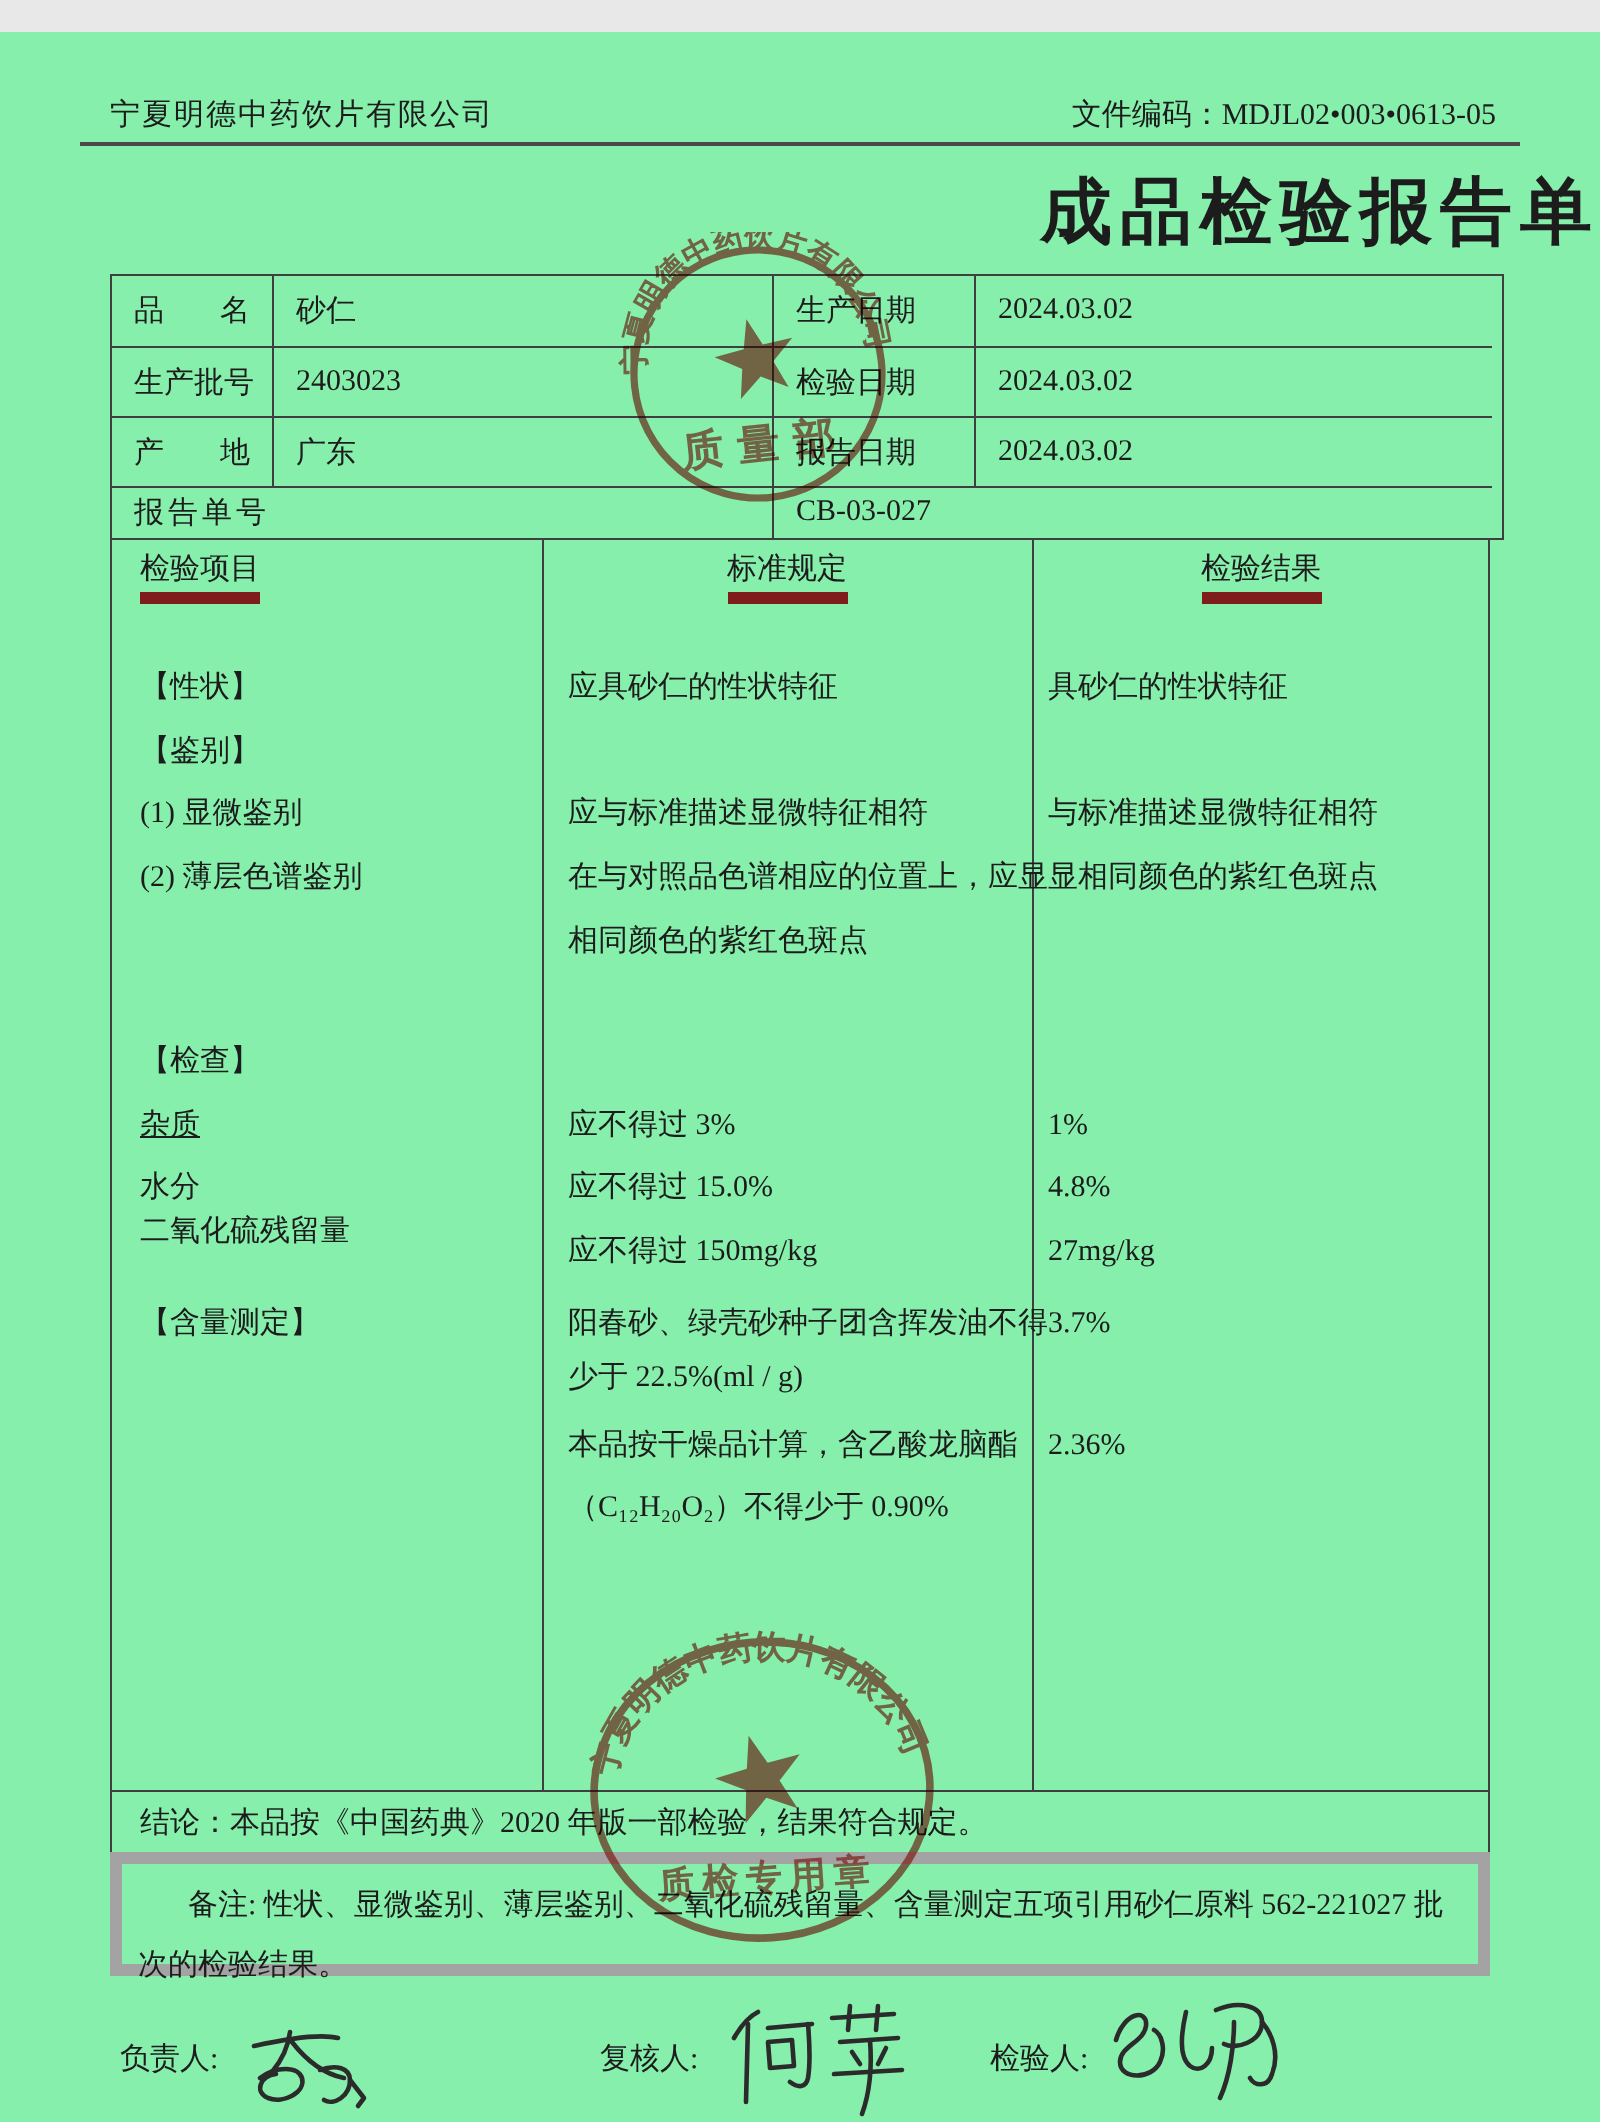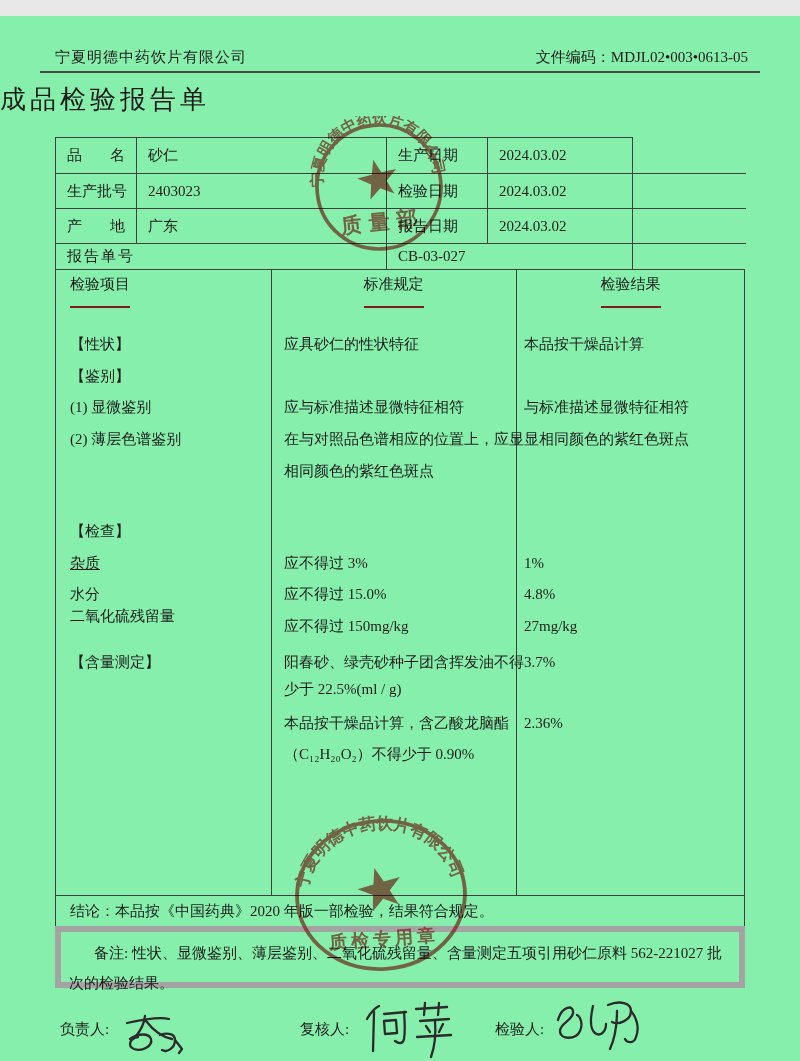--- a/index.html
+++ b/index.html
@@ -7,43 +7,43 @@
     position:relative;width:800px;height:1061px;margin:16px auto;
     background:#86efac;overflow:hidden;
     font-family:"Liberation Serif","DejaVu Serif",serif;
     color:#1c1c1c;
   }
   .abs{position:absolute;}
   
   .hdr-company{left:55px;top:32px;font-size:15px;letter-spacing:1px;}
   .hdr-code{right:52px;top:32px;font-size:15px;}
   .hdr-rule{left:40px;top:55px;width:720px;height:2px;background:#4a4a4a;}
-  .doc-title{left:0;top:66px;width:100%;text-align:left;font-size:26px;font-weight:normal;letter-spacing:4px;}
+  .doc-title{left:0;top:66px;width:100%;text-align:right;font-size:36px;font-weight:bold;letter-spacing:4px;}
   
   .info-table{
-    left:55px;top:121px;width:578px;height:133px;box-sizing:border-box;
+    left:55px;top:121px;width:697px;height:133px;box-sizing:border-box;
     border:1px solid #3f3f3f;display:grid;
     grid-template-columns:80px 250px 101px 259px;
     grid-template-rows:35px 35px 35px 1fr;
     font-size:15px;
   }
   .ic{box-sizing:border-box;border-left:1px solid #3f3f3f;border-top:1px solid #3f3f3f;
       display:flex;align-items:center;padding:0 11px;white-space:nowrap;overflow:visible;}
   .ic.r1{border-top:none;}
   .ic.c1{border-left:none;}
   .jl{width:66px;text-align:justify;text-align-last:justify;}
   .span2{grid-column:span 2;}
   
   .main-table{
     left:55px;top:253px;width:690px;height:627px;box-sizing:border-box;
     border:1px solid #3f3f3f;font-size:15px;
   }
   .vline{position:absolute;top:0;bottom:0;width:1px;background:#3f3f3f;}
   .mt-h{position:absolute;font-size:15px;}
-  .mt-h span{border-bottom:2px solid #7f1d1d;padding-bottom:14px;}
+  .mt-h span{border-bottom:6px solid #7f1d1d;padding-bottom:3px;}
   .ln{position:absolute;white-space:nowrap;line-height:17px;font-size:15px;}
   .c1l{left:14px;}
   .c2l{left:228px;}
   .c3l{left:468px;}
   
   .concl-row{
     left:55px;top:879px;width:690px;height:32px;box-sizing:border-box;
     border:1px solid #3f3f3f;display:flex;align-items:center;
     padding-left:14px;font-size:15px;white-space:nowrap;
   }
@@ -120,21 +120,21 @@
     <div class="ln c2l" style="top:161px;">在与对照品色谱相应的位置上，应显</div>
     <div class="ln c2l" style="top:193px;">相同颜色的紫红色斑点</div>
     <div class="ln c2l" style="top:285px;">应不得过 3%</div>
     <div class="ln c2l" style="top:316px;">应不得过 15.0%</div>
     <div class="ln c2l" style="top:348px;">应不得过 150mg/kg</div>
     <div class="ln c2l" style="top:384px;">阳春砂、绿壳砂种子团含挥发油不得</div>
     <div class="ln c2l" style="top:411px;">少于 22.5%(ml / g)</div>
     <div class="ln c2l" style="top:445px;">本品按干燥品计算，含乙酸龙脑酯</div>
     <div class="ln c2l" style="top:476px;">（C₁₂H₂₀O₂）不得少于 0.90%</div>
 
-    <div class="ln c3l" style="top:66px;">本品按干燥品计算</div>
+    <div class="ln c3l" style="top:66px;">具砂仁的性状特征</div>
     <div class="ln c3l" style="top:129px;">与标准描述显微特征相符</div>
     <div class="ln c3l" style="top:161px;">显相同颜色的紫红色斑点</div>
     <div class="ln c3l" style="top:285px;">1%</div>
     <div class="ln c3l" style="top:316px;">4.8%</div>
     <div class="ln c3l" style="top:348px;">27mg/kg</div>
     <div class="ln c3l" style="top:384px;">3.7%</div>
     <div class="ln c3l" style="top:445px;">2.36%</div>
   </div>
 
   <div class="abs concl-row">

